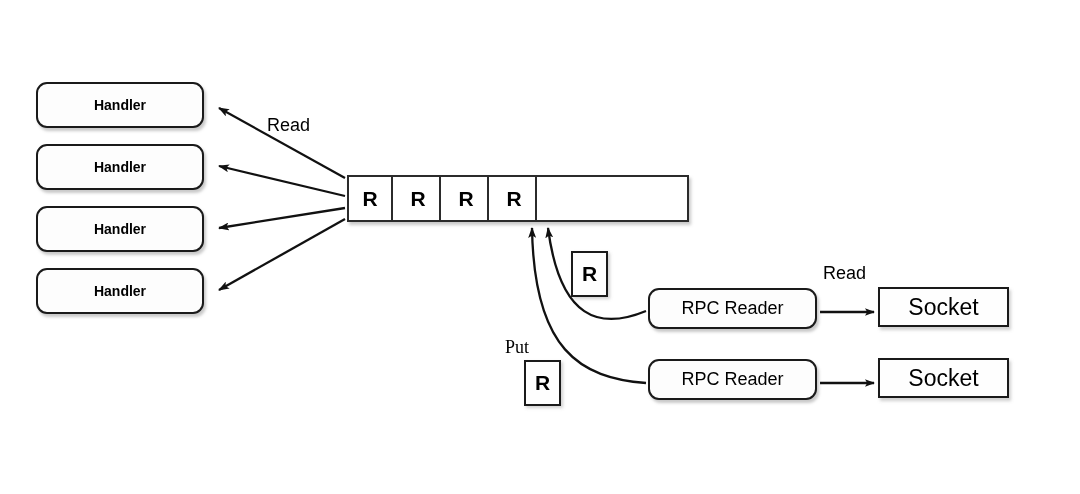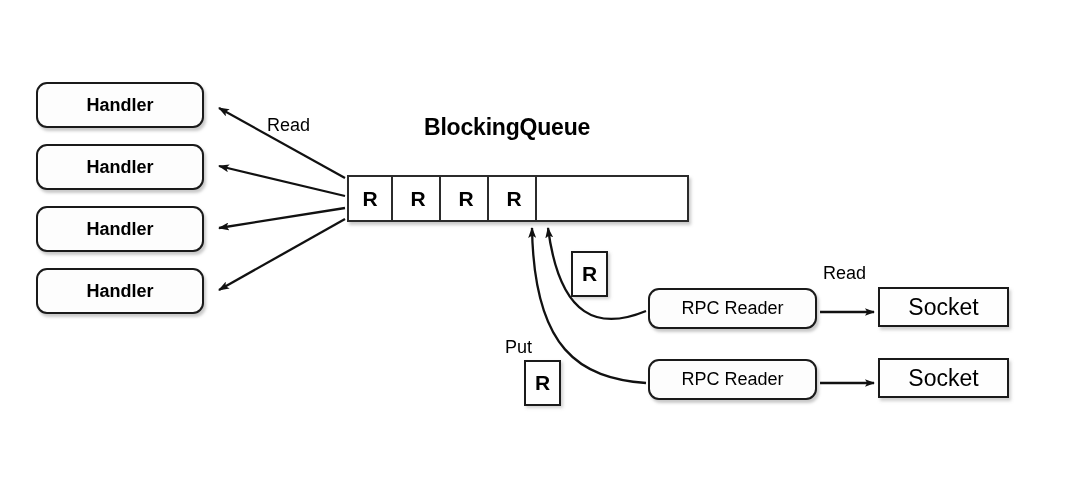--- a/index.html
+++ b/index.html
@@ -33,21 +33,21 @@
     display: flex;
     align-items: center;
     justify-content: center;
     color: #000000;
     white-space: nowrap;
   }
   .handler-box {
     left: 36px;
     width: 168px;
     height: 46px;
-    font-size: 18px;
+    font-size: 14px;
     font-weight: bold;
   }
   .rpc-box {
     left: 648px;
     width: 169px;
     height: 41px;
     font-size: 18px;
   }
   
   .sbox {
@@ -116,20 +116,21 @@
   }
   #take-label {
     left: 267px;
     top: 115px;
     font-size: 18px;
   }
   #put-label {
     left: 505px;
     top: 337px;
     font-size: 18px;
+    font-family: Liberation Serif, serif;
   }
   #read-label {
     left: 823px;
     top: 263px;
     font-size: 18px;
   }
 </style>
 </head>
 <body>
 
@@ -169,21 +170,20 @@
   <div class="rbox handler-box" style="top:144px;">
     <span>Handler</span>
   </div>
   <div class="rbox handler-box" style="top:206px;">
     <span>Handler</span>
   </div>
   <div class="rbox handler-box" style="top:268px;">
     <span>Handler</span>
   </div>
 
-  <div class="plain-label" id="queue-title">BlockingQueue</div>
 
   <div id="queue-outer">
     <div class="queue-cell" style="left:0px;   width:44px;">
       <span>R</span>
     </div>
     <div class="queue-cell" style="left:48px;  width:44px;">
       <span>R</span>
     </div>
     <div class="queue-cell" style="left:96px;  width:44px;">
       <span>R</span>

